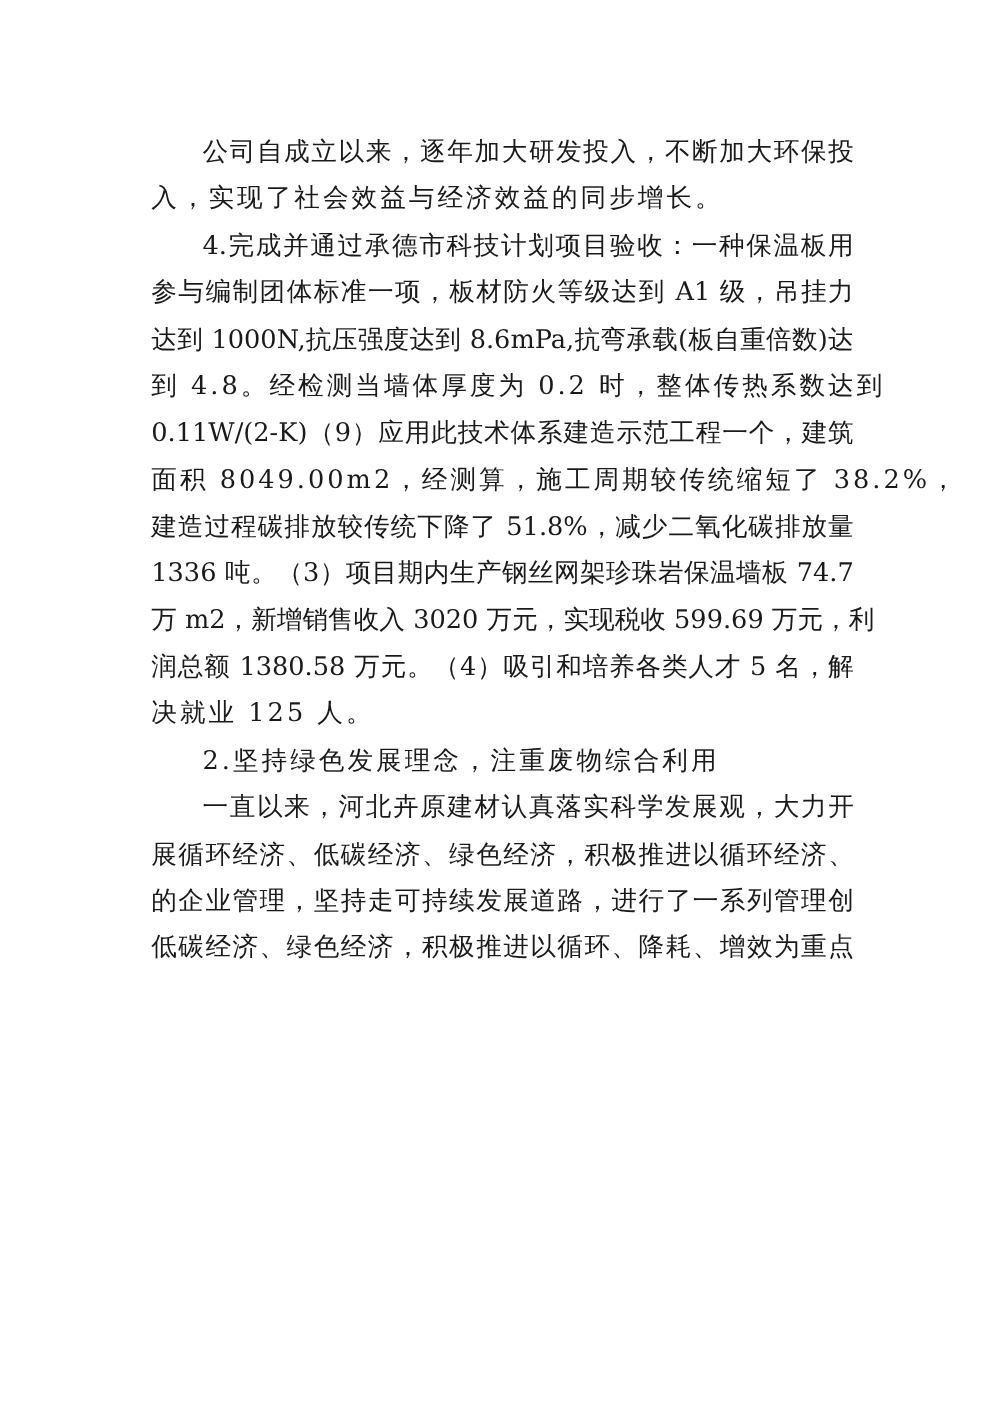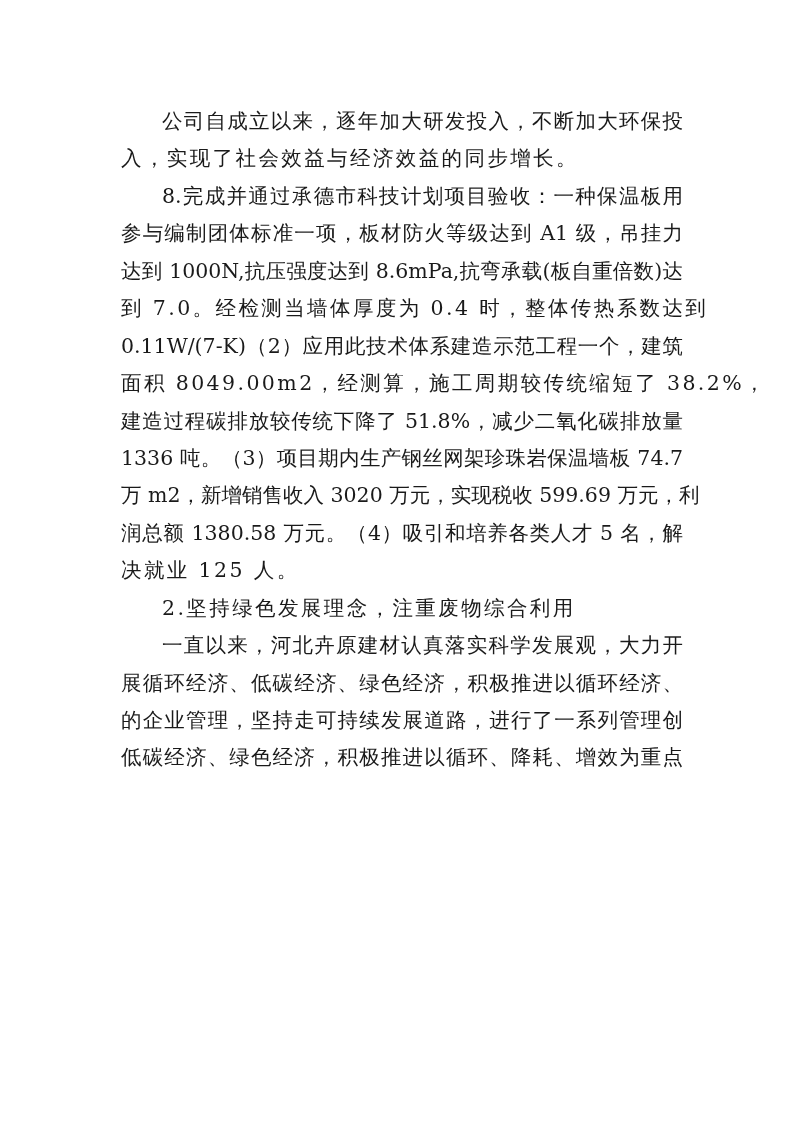--- a/index.html
+++ b/index.html
@@ -53,25 +53,25 @@
 
 <div class="page">
   <div class="body-text">
 
     <div>
       <div class="line indent">公司自成立以来，逐年加大研发投入，不断加大环保投</div>
       <div class="line last">入，实现了社会效益与经济效益的同步增长。</div>
     </div>
 
     <div>
-      <div class="line indent">8.完成并通过承德市科技计划项目验收：一种保温板用</div>
+      <div class="line indent">4.完成并通过承德市科技计划项目验收：一种保温板用</div>
       <div class="line">参与编制团体标准一项，板材防火等级达到 A1 级，吊挂力</div>
       <div class="line">达到 1000N,抗压强度达到 8.6mPa,抗弯承载(板自重倍数)达</div>
-      <div class="line last">到 7.0。经检测当墙体厚度为 0.4 时，整体传热系数达到</div>
-      <div class="line">0.11W/(7-K)（2）应用此技术体系建造示范工程一个，建筑</div>
+      <div class="line last">到 4.8。经检测当墙体厚度为 0.2 时，整体传热系数达到</div>
+      <div class="line">0.11W/(2-K)（9）应用此技术体系建造示范工程一个，建筑</div>
       <div class="line last">面积 8049.00m2，经测算，施工周期较传统缩短了 38.2%，</div>
       <div class="line">建造过程碳排放较传统下降了 51.8%，减少二氧化碳排放量</div>
       <div class="line">1336 吨。（3）项目期内生产钢丝网架珍珠岩保温墙板 74.7</div>
       <div class="line">万 m2，新增销售收入 3020 万元，实现税收 599.69 万元，利</div>
       <div class="line">润总额 1380.58 万元。（4）吸引和培养各类人才 5 名，解</div>
       <div class="line last">决就业 125 人。</div>
     </div>
 
     <div>
       <div class="line indent last">2.坚持绿色发展理念，注重废物综合利用</div>

